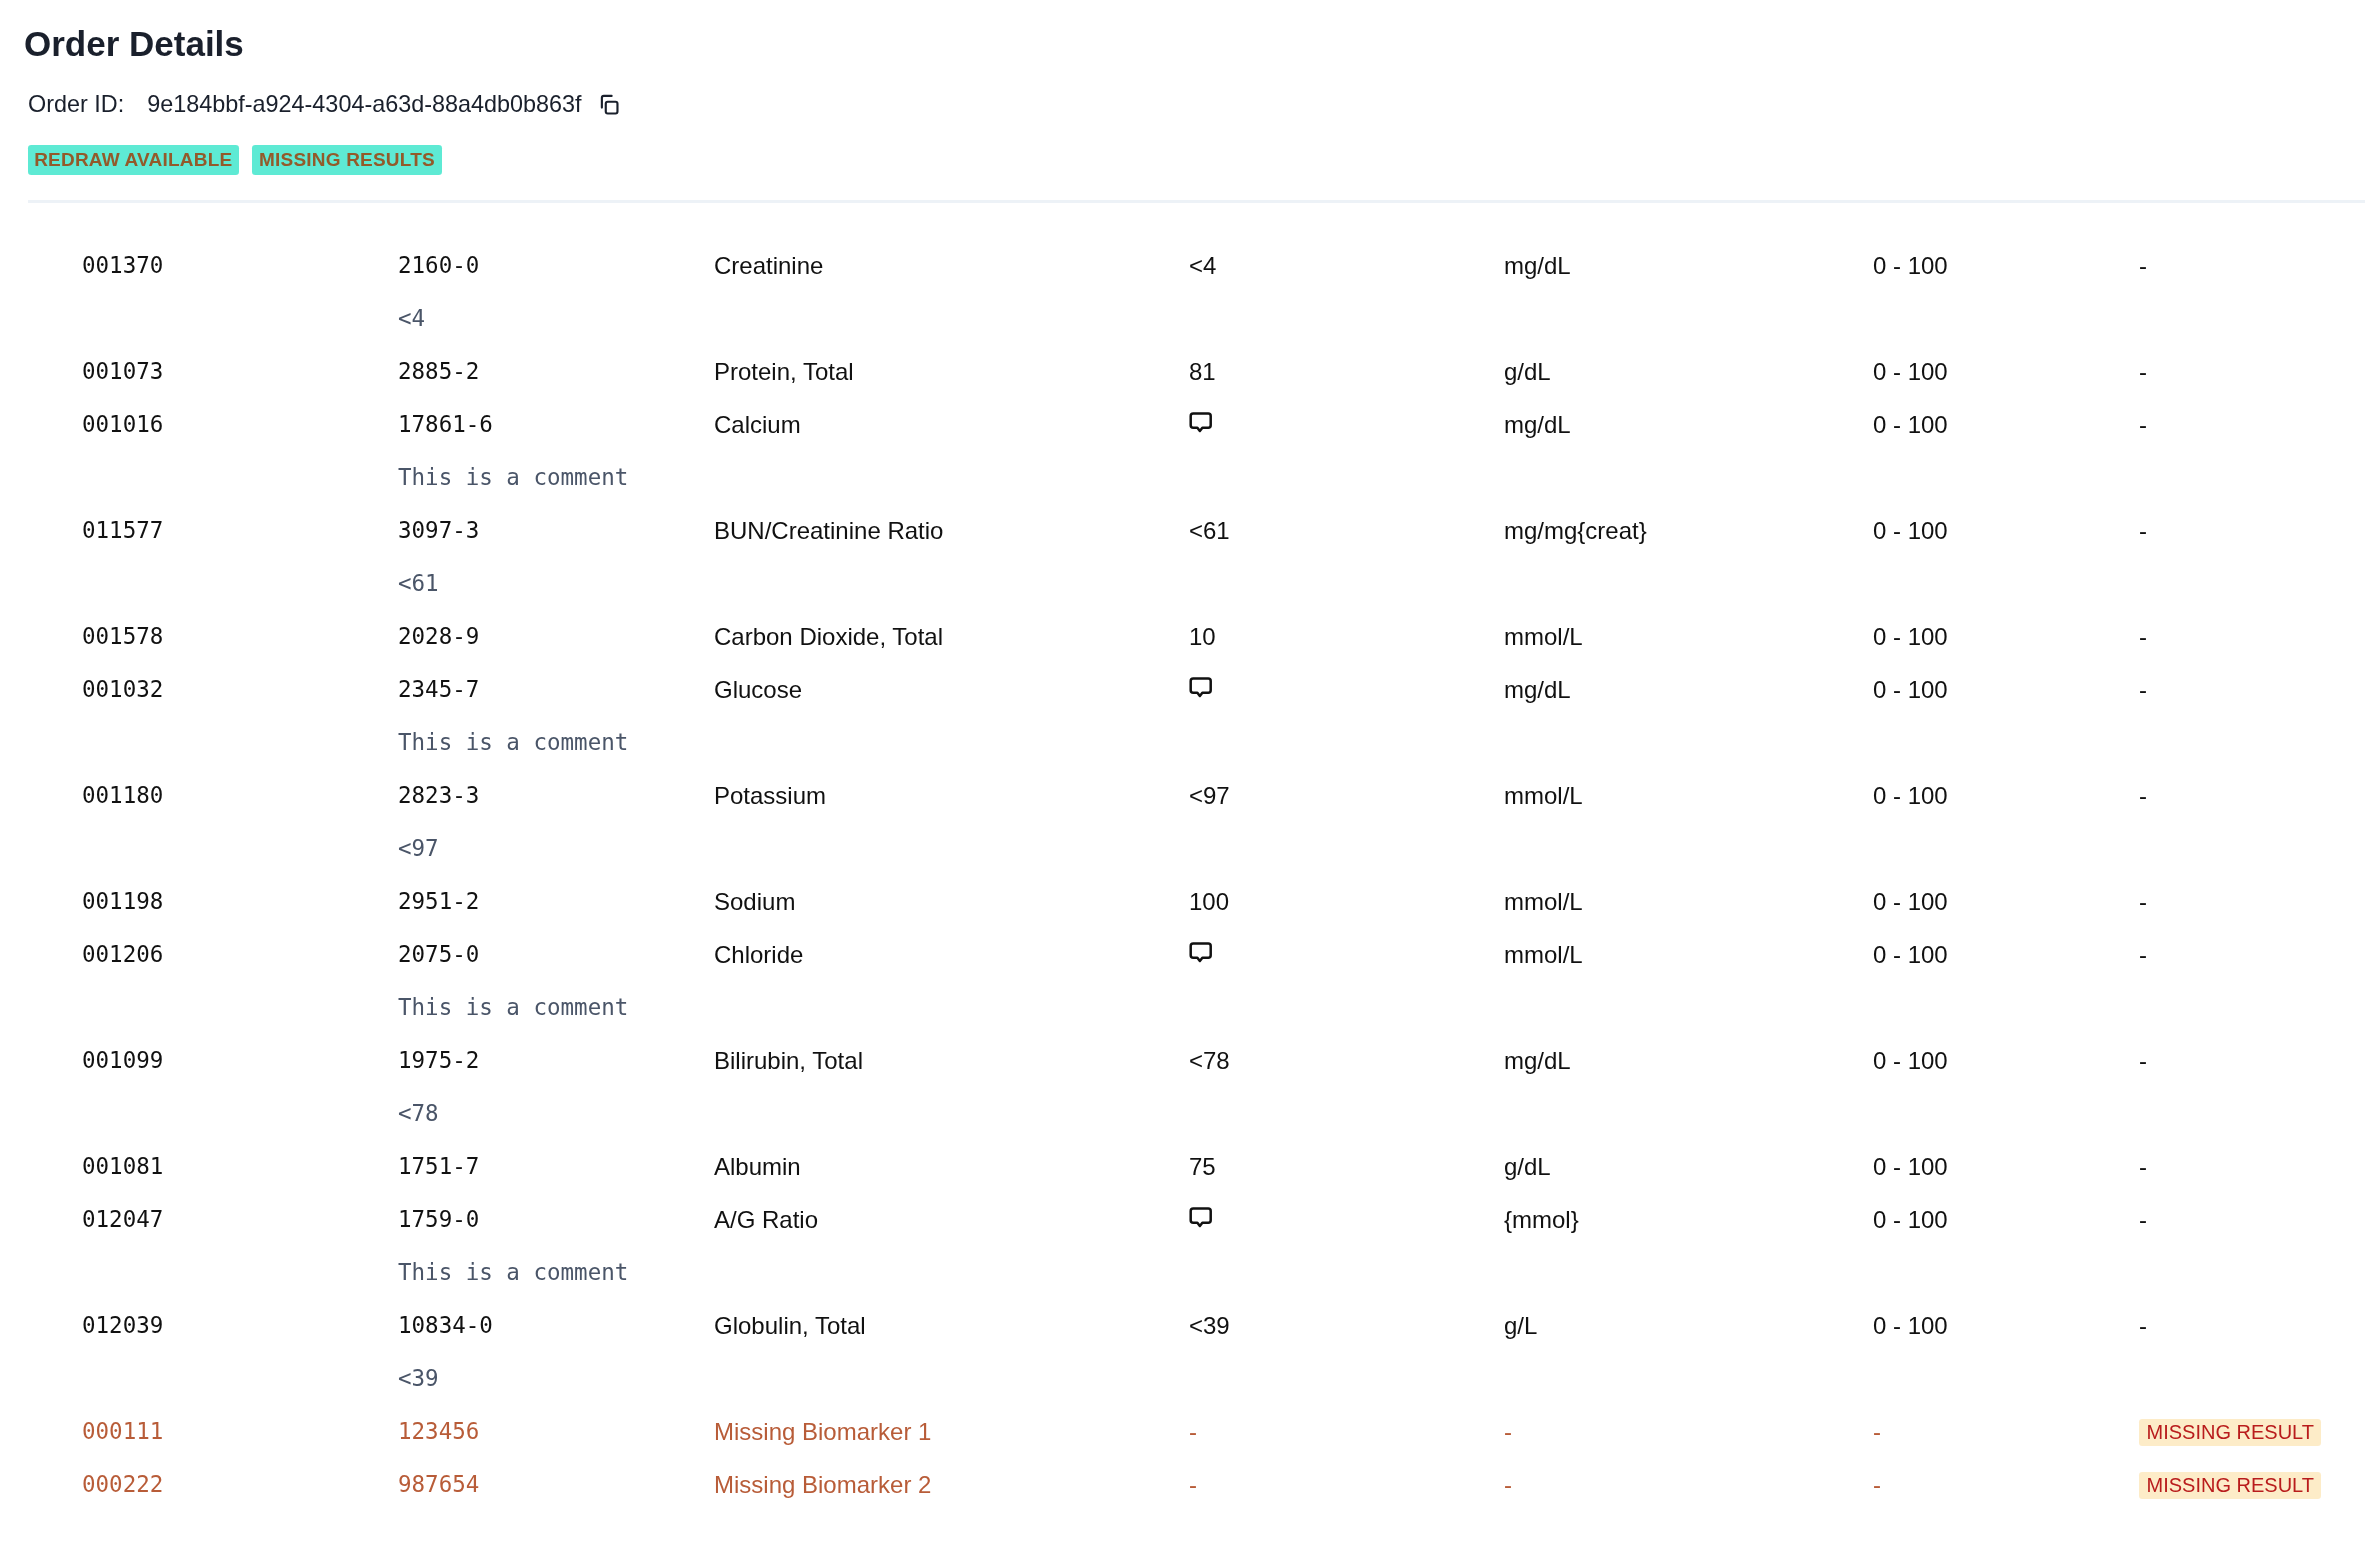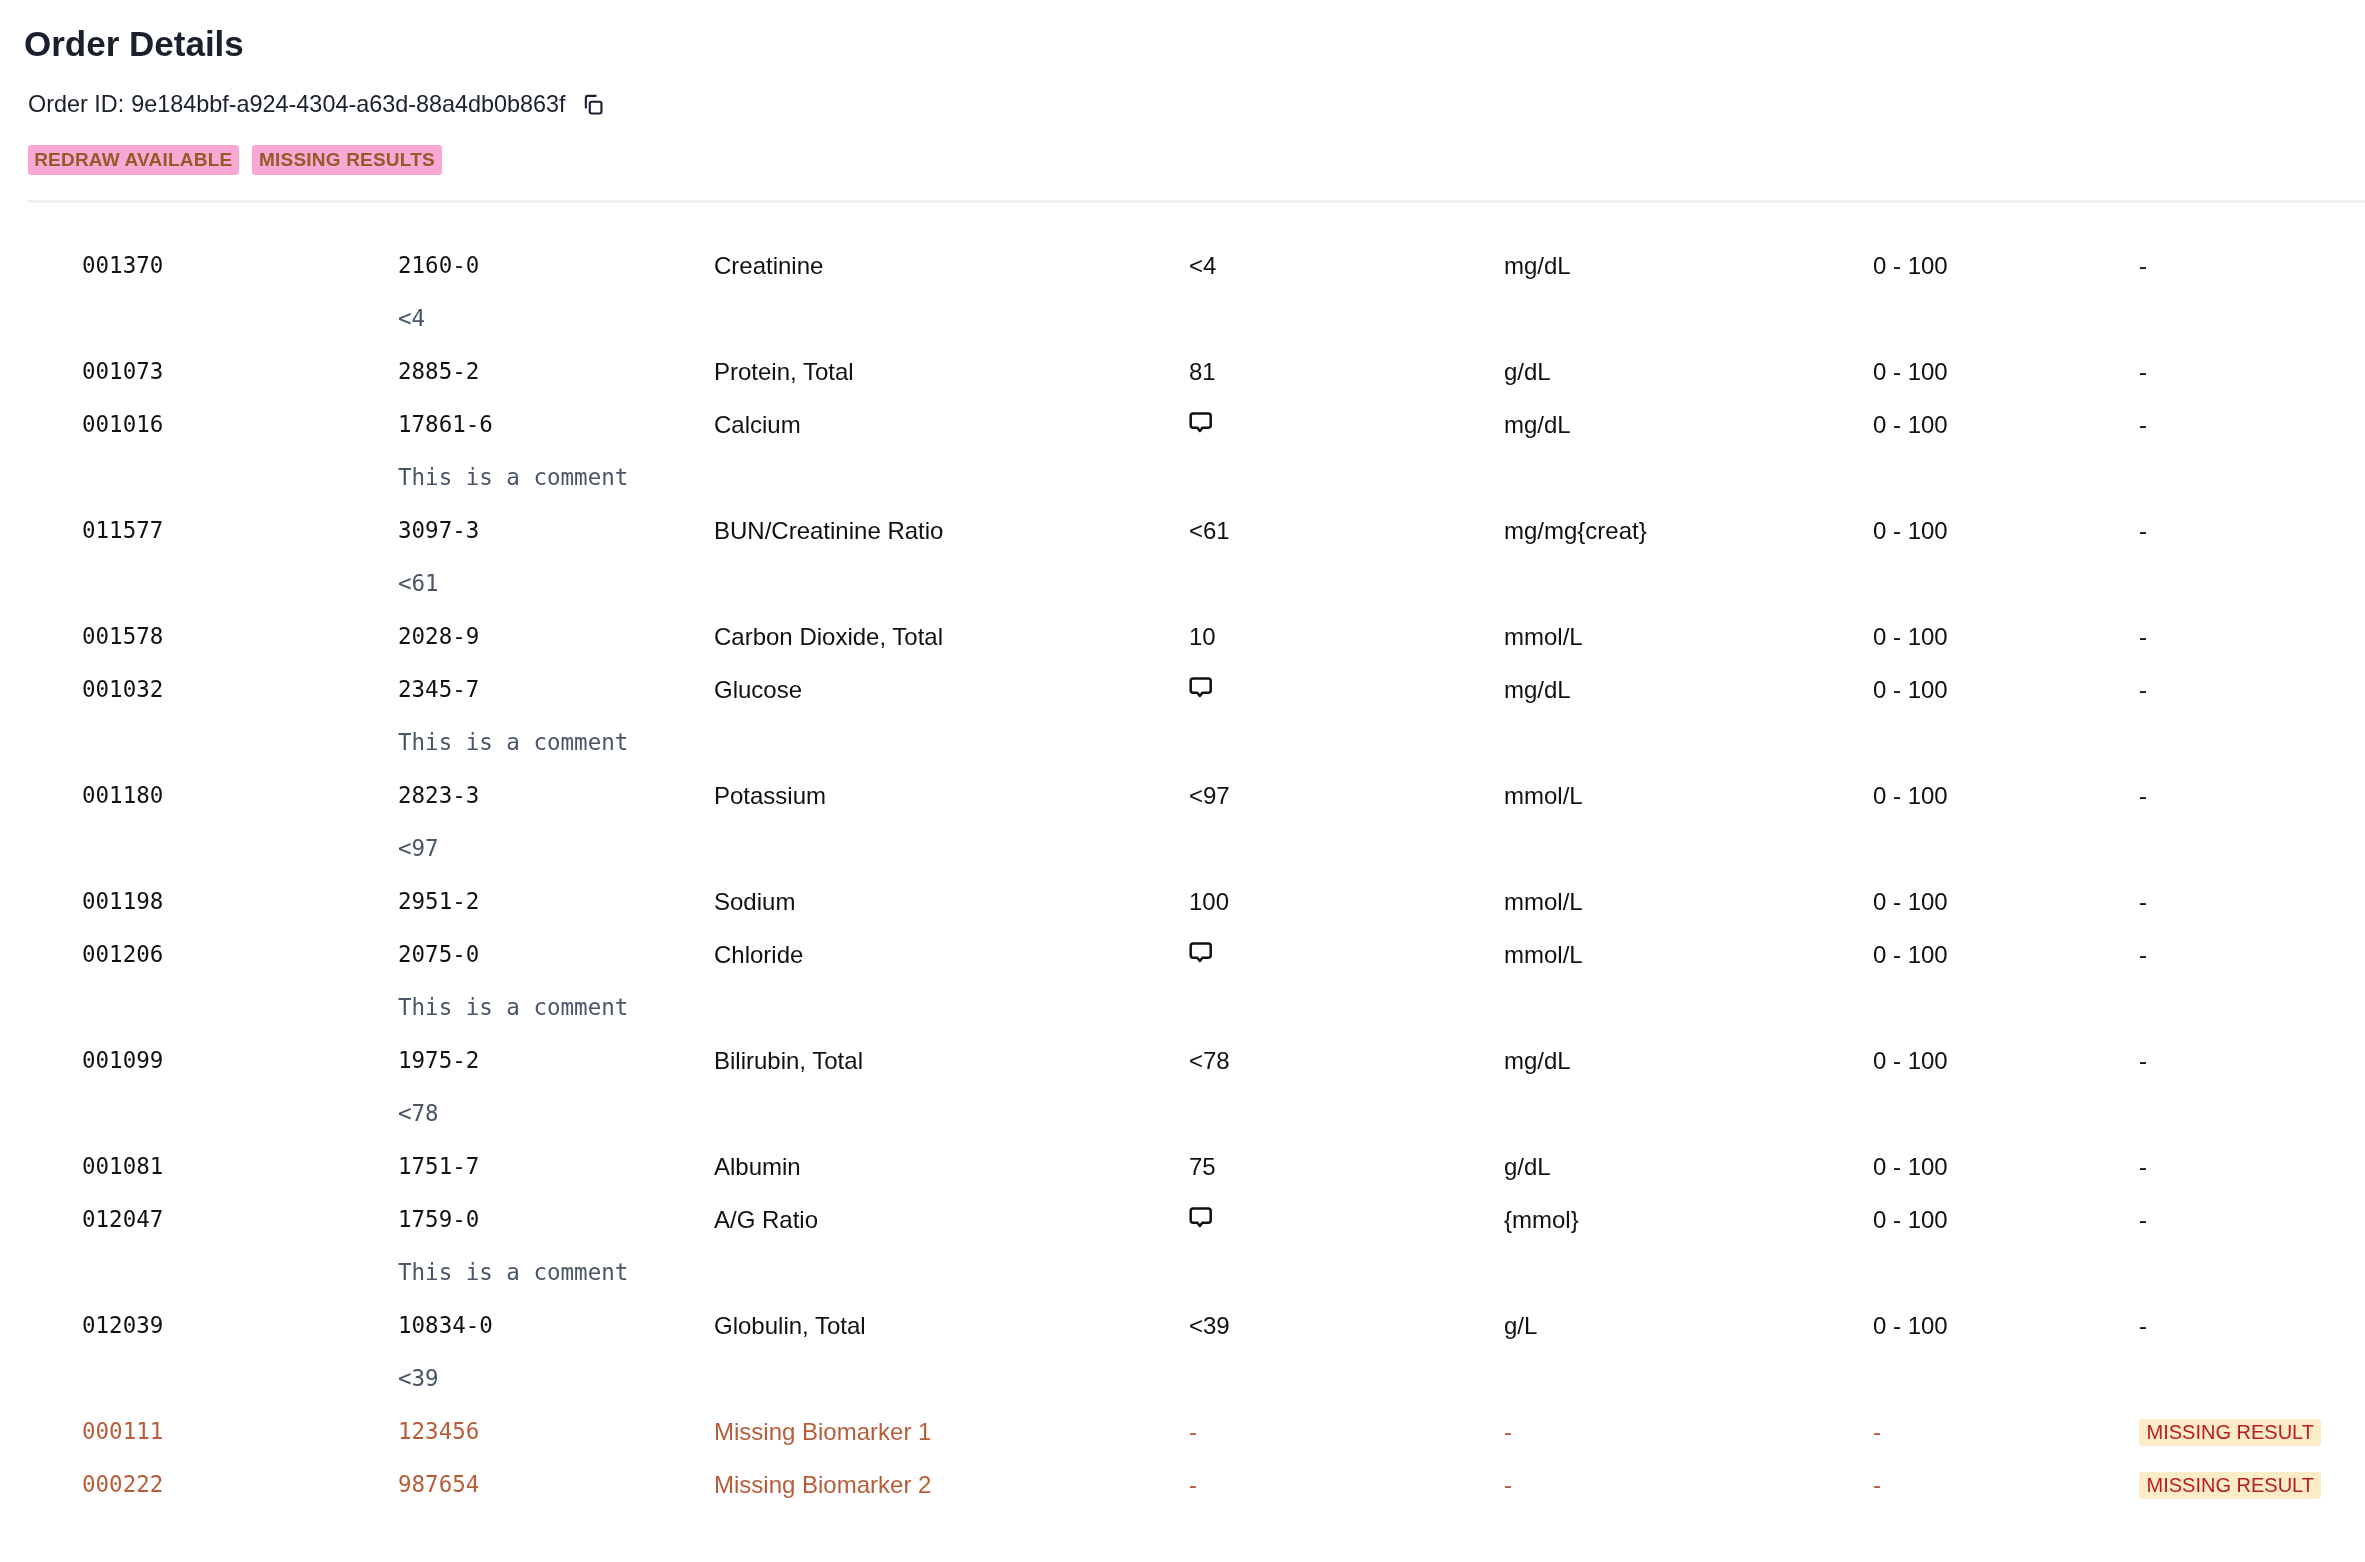--- a/index.html
+++ b/index.html
@@ -28,39 +28,39 @@
   .order-id-row {
     position: absolute;
     left: 28px;
     top: 88px;
     height: 33px;
     display: flex;
     align-items: center;
     font-size: 23.4px;
     color: #1a202c;
   }
-  .order-id-label { margin-right: 7px; }
+  .order-id-label { margin-right: 23px; }
   .copy-btn {
     margin-left: 15px;
     width: 25px;
     height: 25px;
     display: inline-flex;
     align-items: center;
     justify-content: center;
     cursor: pointer;
   }
   .badges {
     position: absolute;
     left: 27.5px;
     top: 145px;
     display: flex;
     gap: 13.4px;
   }
   .badge {
-    background: #f9a8d4;
+    background: #5eead4;
     color: #935a2a;
     font-weight: 700;
     font-size: 19px;
     line-height: 30px;
     height: 30px;
     padding: 0 6.7px;
     border-radius: 3.3px;
     letter-spacing: 0.2px;
   }
   .divider {

